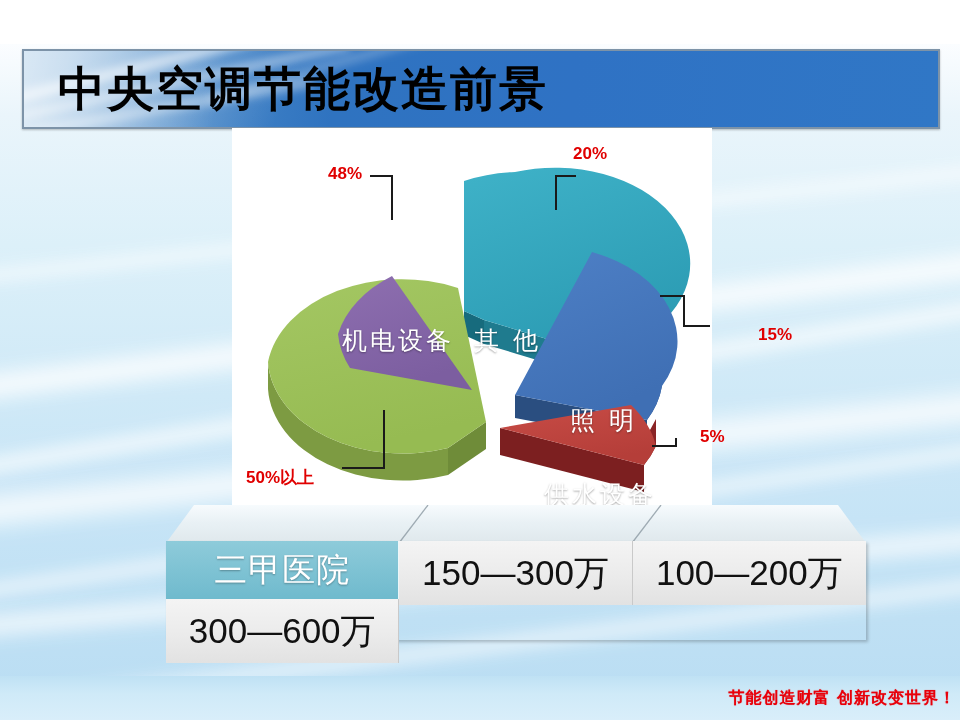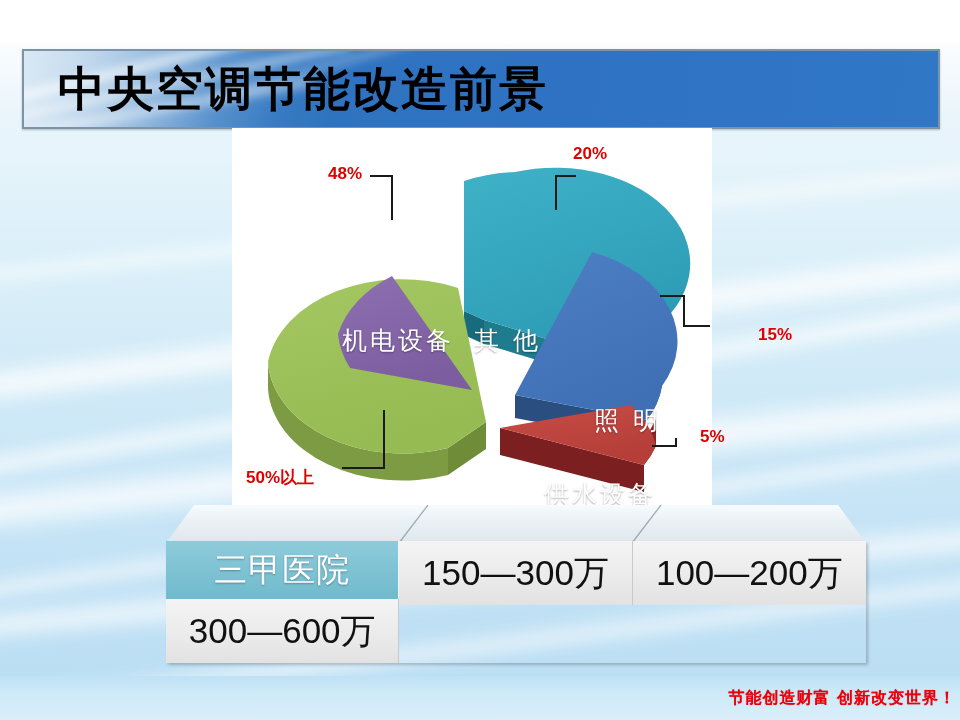--- a/index.html
+++ b/index.html
@@ -90,21 +90,21 @@
 
   
   #table-wrap{position:absolute;left:166px;top:505px;width:700px;height:160px;}
   #table-top{
     position:absolute;left:0;top:0;width:700px;height:38px;
     background:linear-gradient(180deg,#f7fbfd 0%,#e9f1f5 45%,#dfe8ec 100%);
     clip-path:polygon(28px 0,672px 0,700px 38px,0 38px);
     box-shadow:0 0 0 0 rgba(0,0,0,0);
   }
   #table-grid{
-    position:absolute;left:0;top:36px;width:700px;height:122px;
+    position:absolute;left:0;top:36px;width:700px;height:99px;
     display:grid;grid-template-columns:1fr 1fr 1fr;
     box-shadow:2px 2px 3px rgba(0,0,0,.22);
   }
   .tcol{display:flex;flex-direction:column;}
   .thead{
     height:58px;display:flex;align-items:center;justify-content:center;
     color:#ffffff;font-family:"DejaVu Serif","Liberation Serif",serif;
     font-size:33px;letter-spacing:1px;
     text-shadow:0 1px 2px rgba(0,0,0,.3);
     border-right:1px solid rgba(255,255,255,.85);
@@ -206,21 +206,21 @@
 
         <polyline points="344,48 324,48 324,82" fill="none" stroke="#1a1a1a" stroke-width="2"></polyline>
         <polyline points="138,48 160,48 160,92" fill="none" stroke="#1a1a1a" stroke-width="2"></polyline>
         <polyline points="428,168 452,168 452,198 478,198" fill="none" stroke="#1a1a1a" stroke-width="2"></polyline>
         <polyline points="420,318 444,318 444,310" fill="none" stroke="#1a1a1a" stroke-width="2"></polyline>
         <polyline points="152,282 152,340 110,340" fill="none" stroke="#1a1a1a" stroke-width="2"></polyline>
       </svg>
 
       <div class="slice-label" style="left:110px;top:196px;">机电设备</div>
       <div class="slice-label" style="left:242px;top:196px;text-align:right;">其 他</div>
-      <div class="slice-label" style="left:338px;top:276px;margin-left:24px;">照 明</div>
+      <div class="slice-label" style="left:338px;top:276px;">照 明</div>
       <div class="slice-label" style="left:312px;top:350px;">供水设备</div>
     </div>
   </div>
 
   <div class="pct" style="left:573px;top:144px;">20%</div>
   <div class="pct" style="left:328px;top:164px;">48%</div>
   <div class="pct" style="left:718px;top:325px;margin-left:40px;">15%</div>
   <div class="pct" style="left:700px;top:427px;">5%</div>
   <div class="pct" style="left:246px;top:466px;text-align:right;">50%以上</div>
 

